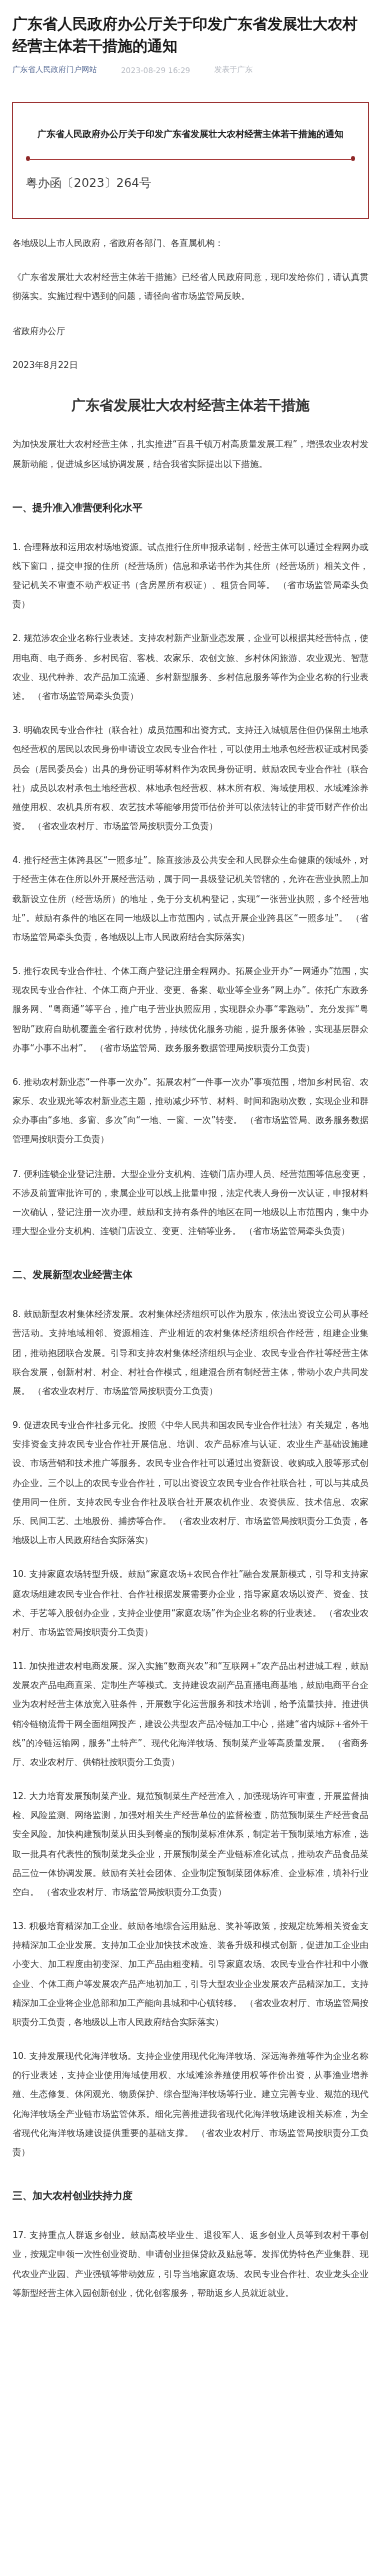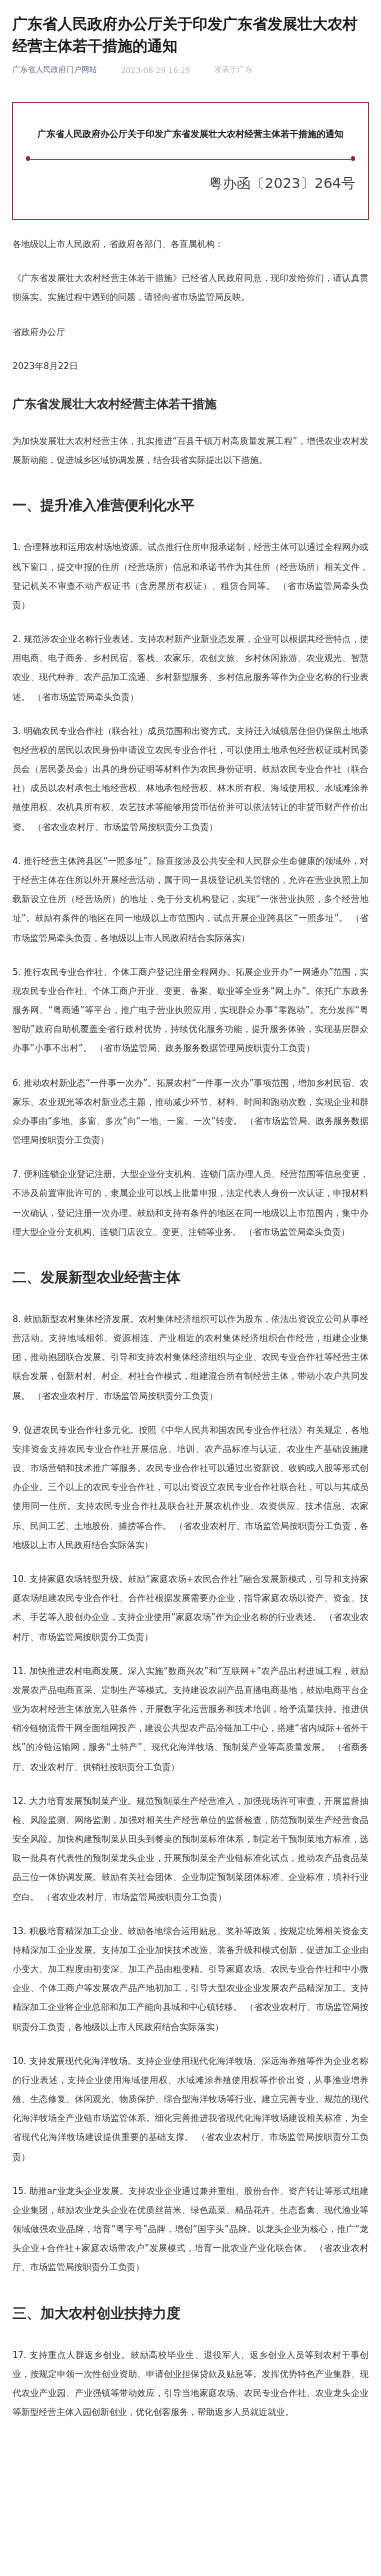--- a/index.html
+++ b/index.html
@@ -9,26 +9,26 @@
   .article-title{font-size:15px;line-height:1.42;color:#1c1c1c;font-weight:700;margin:14.4px 0 8.2px;}
   .byline{display:flex;align-items:center;gap:24px;font-size:7.7px;margin-bottom:4.1px;}
   .byline .source{color:#576b95;}
   .byline .muted{color:#b8bcc4;}
   
   .notice-box{border:0.5px solid #9c3333;margin:27px 0 8.2px;padding:24px 12.4px 26px;}
   .notice-box-title{text-align:center;font-weight:700;font-size:9px;color:#222;line-height:1.7;}
   .notice-divider{display:flex;align-items:center;margin:14px 0;}
   .notice-divider .dot{width:4.6px;height:4.6px;border-radius:50%;background:#8f2727;flex:none;}
   .notice-divider .line{flex:1;height:0.5px;background:#a83b3b;}
-  .doc-number{text-align:right;font-size:14px;color:#3f3f3f;}
+  .doc-number{text-align:left;font-size:12px;color:#3f3f3f;}
   
   .para{font-size:8.8px;line-height:2.18;text-align:justify;margin:15px 0;color:#333;}
   .para.right{padding-right:5.2px;}
-  .para.center-bold{font-weight:700;font-size:12px;}
-  .section-heading{font-size:14px;font-weight:700;color:#2b2b2b;margin:27px 0 23px;}
+  .para.center-bold{text-align:center;font-weight:700;font-size:14px;}
+  .section-heading{font-size:10px;font-weight:700;color:#2b2b2b;margin:27px 0 23px;}
   .measure-item strong{font-weight:400;color:#2b2b2b;}
   .measure-item strong.tail{margin-left:3.1px;}
 </style>
 </head>
 <body>
 
 <div class="page">
 
   <h1 class="article-title">广东省人民政府办公厅关于印发广东省发展壮大农村经营主体若干措施的通知</h1>
 
@@ -66,19 +66,18 @@
       <p class="para measure-item"><strong>6. 推动农村新业态“一件事一次办”。</strong><span>拓展农村“一件事一次办”事项范围，增加乡村民宿、农家乐、农业观光等农村新业态主题，推动减少环节、材料、时间和跑动次数，实现企业和群众办事由“多地、多窗、多次”向“一地、一窗、一次”转变。</span><strong class="tail">（省市场监管局、政务服务数据管理局按职责分工负责）</strong></p>
       <p class="para measure-item"><strong>7. 便利连锁企业登记注册。</strong><span>大型企业分支机构、连锁门店办理人员、经营范围等信息变更，不涉及前置审批许可的，隶属企业可以线上批量申报，法定代表人身份一次认证，申报材料一次确认，登记注册一次办理。鼓励和支持有条件的地区在同一地级以上市范围内，集中办理大型企业分支机构、连锁门店设立、变更、注销等业务。</span><strong class="tail">（省市场监管局牵头负责）</strong></p>
       <h3 class="section-heading">二、发展新型农业经营主体</h3>
       <p class="para measure-item"><strong>8. 鼓励新型农村集体经济发展。</strong><span>农村集体经济组织可以作为股东，依法出资设立公司从事经营活动。支持地域相邻、资源相连、产业相近的农村集体经济组织合作经营，组建企业集团，推动抱团联合发展。引导和支持农村集体经济组织与企业、农民专业合作社等经营主体联合发展，创新村村、村企、村社合作模式，组建混合所有制经营主体，带动小农户共同发展。</span><strong class="tail">（省农业农村厅、市场监管局按职责分工负责）</strong></p>
       <p class="para measure-item"><strong>9. 促进农民专业合作社多元化。</strong><span>按照《中华人民共和国农民专业合作社法》有关规定，各地安排资金支持农民专业合作社开展信息、培训、农产品标准与认证、农业生产基础设施建设、市场营销和技术推广等服务。农民专业合作社可以通过出资新设、收购或入股等形式创办企业。三个以上的农民专业合作社，可以出资设立农民专业合作社联合社，可以与其成员使用同一住所。支持农民专业合作社及联合社开展农机作业、农资供应、技术信息、农家乐、民间工艺、土地股份、捕捞等合作。</span><strong class="tail">（省农业农村厅、市场监管局按职责分工负责，各地级以上市人民政府结合实际落实）</strong></p>
       <p class="para measure-item"><strong>10. 支持家庭农场转型升级。</strong><span>鼓励“家庭农场+农民合作社”融合发展新模式，引导和支持家庭农场组建农民专业合作社、合作社根据发展需要办企业，指导家庭农场以资产、资金、技术、手艺等入股创办企业，支持企业使用“家庭农场”作为企业名称的行业表述。</span><strong class="tail">（省农业农村厅、市场监管局按职责分工负责）</strong></p>
       <p class="para measure-item"><strong>11. 加快推进农村电商发展。</strong><span>深入实施“数商兴农”和“互联网+”农产品出村进城工程，鼓励发展农产品电商直采、定制生产等模式。支持建设农副产品直播电商基地，鼓励电商平台企业为农村经营主体放宽入驻条件，开展数字化运营服务和技术培训，给予流量扶持。推进供销冷链物流骨干网全面组网投产，建设公共型农产品冷链加工中心，搭建“省内城际+省外干线”的冷链运输网，服务“土特产”、现代化海洋牧场、预制菜产业等高质量发展。</span><strong class="tail">（省商务厅、农业农村厅、供销社按职责分工负责）</strong></p>
       <p class="para measure-item"><strong>12. 大力培育发展预制菜产业。</strong><span>规范预制菜生产经营准入，加强现场许可审查，开展监督抽检、风险监测、网络监测，加强对相关生产经营单位的监督检查，防范预制菜生产经营食品安全风险。加快构建预制菜从田头到餐桌的预制菜标准体系，制定若干预制菜地方标准，选取一批具有代表性的预制菜龙头企业，开展预制菜全产业链标准化试点，推动农产品食品菜品三位一体协调发展。鼓励有关社会团体、企业制定预制菜团体标准、企业标准，填补行业空白。</span><strong class="tail">（省农业农村厅、市场监管局按职责分工负责）</strong></p>
       <p class="para measure-item"><strong>13. 积极培育精深加工企业。</strong><span>鼓励各地综合运用贴息、奖补等政策，按规定统筹相关资金支持精深加工企业发展。支持加工企业加快技术改造、装备升级和模式创新，促进加工企业由小变大、加工程度由初变深、加工产品由粗变精。引导家庭农场、农民专业合作社和中小微企业、个体工商户等发展农产品产地初加工，引导大型农业企业发展农产品精深加工。支持精深加工企业将企业总部和加工产能向县城和中心镇转移。</span><strong class="tail">（省农业农村厅、市场监管局按职责分工负责，各地级以上市人民政府结合实际落实）</strong></p>
       <p class="para measure-item"><strong>10. 支持发展现代化海洋牧场。</strong><span>支持企业使用现代化海洋牧场、深远海养殖等作为企业名称的行业表述，支持企业使用海域使用权、水域滩涂养殖使用权等作价出资，从事渔业增养殖、生态修复、休闲观光、物质保护、综合型海洋牧场等行业。建立完善专业、规范的现代化海洋牧场全产业链市场监管体系。细化完善推进我省现代化海洋牧场建设相关标准，为全省现代化海洋牧场建设提供重要的基础支撑。</span><strong class="tail">（省农业农村厅、市场监管局按职责分工负责）</strong></p>
-      <p class="para measure-item"><strong>15. 助推аг业龙头企业发展。</strong><span>支持农业企业通过兼并重组、股份合作、资产转让等形式组建企业集团，鼓励农业龙头企业在优质丝苗米、绿色蔬菜、精品花卉、生态畜禽、现代渔业等领域做强农业品牌，培育“粤字号”品牌，增创“国字头”品牌。以龙头企业为核心，推广“龙头企业+合作社+家庭农场带农户”发展模式，培育一批农业产业化联合体。</span><strong class="tail">（省农业农村厅、市场监管局按职责分工负责）</strong></p>
       <h3 class="section-heading">三、加大农村创业扶持力度</h3>
       <p class="para measure-item"><strong>17. 支持重点人群返乡创业。</strong><span>鼓励高校毕业生、退役军人、返乡创业人员等到农村干事创业，按规定申领一次性创业资助、申请创业担保贷款及贴息等。发挥优势特色产业集群、现代农业产业园、产业强镇等带动效应，引导当地家庭农场、农民专业合作社、农业龙头企业等新型经营主体入园创新创业，优化创客服务，帮助返乡人员就近就业。</span></p>
     </div>
 
 </div>
 
 
 </body></html>

